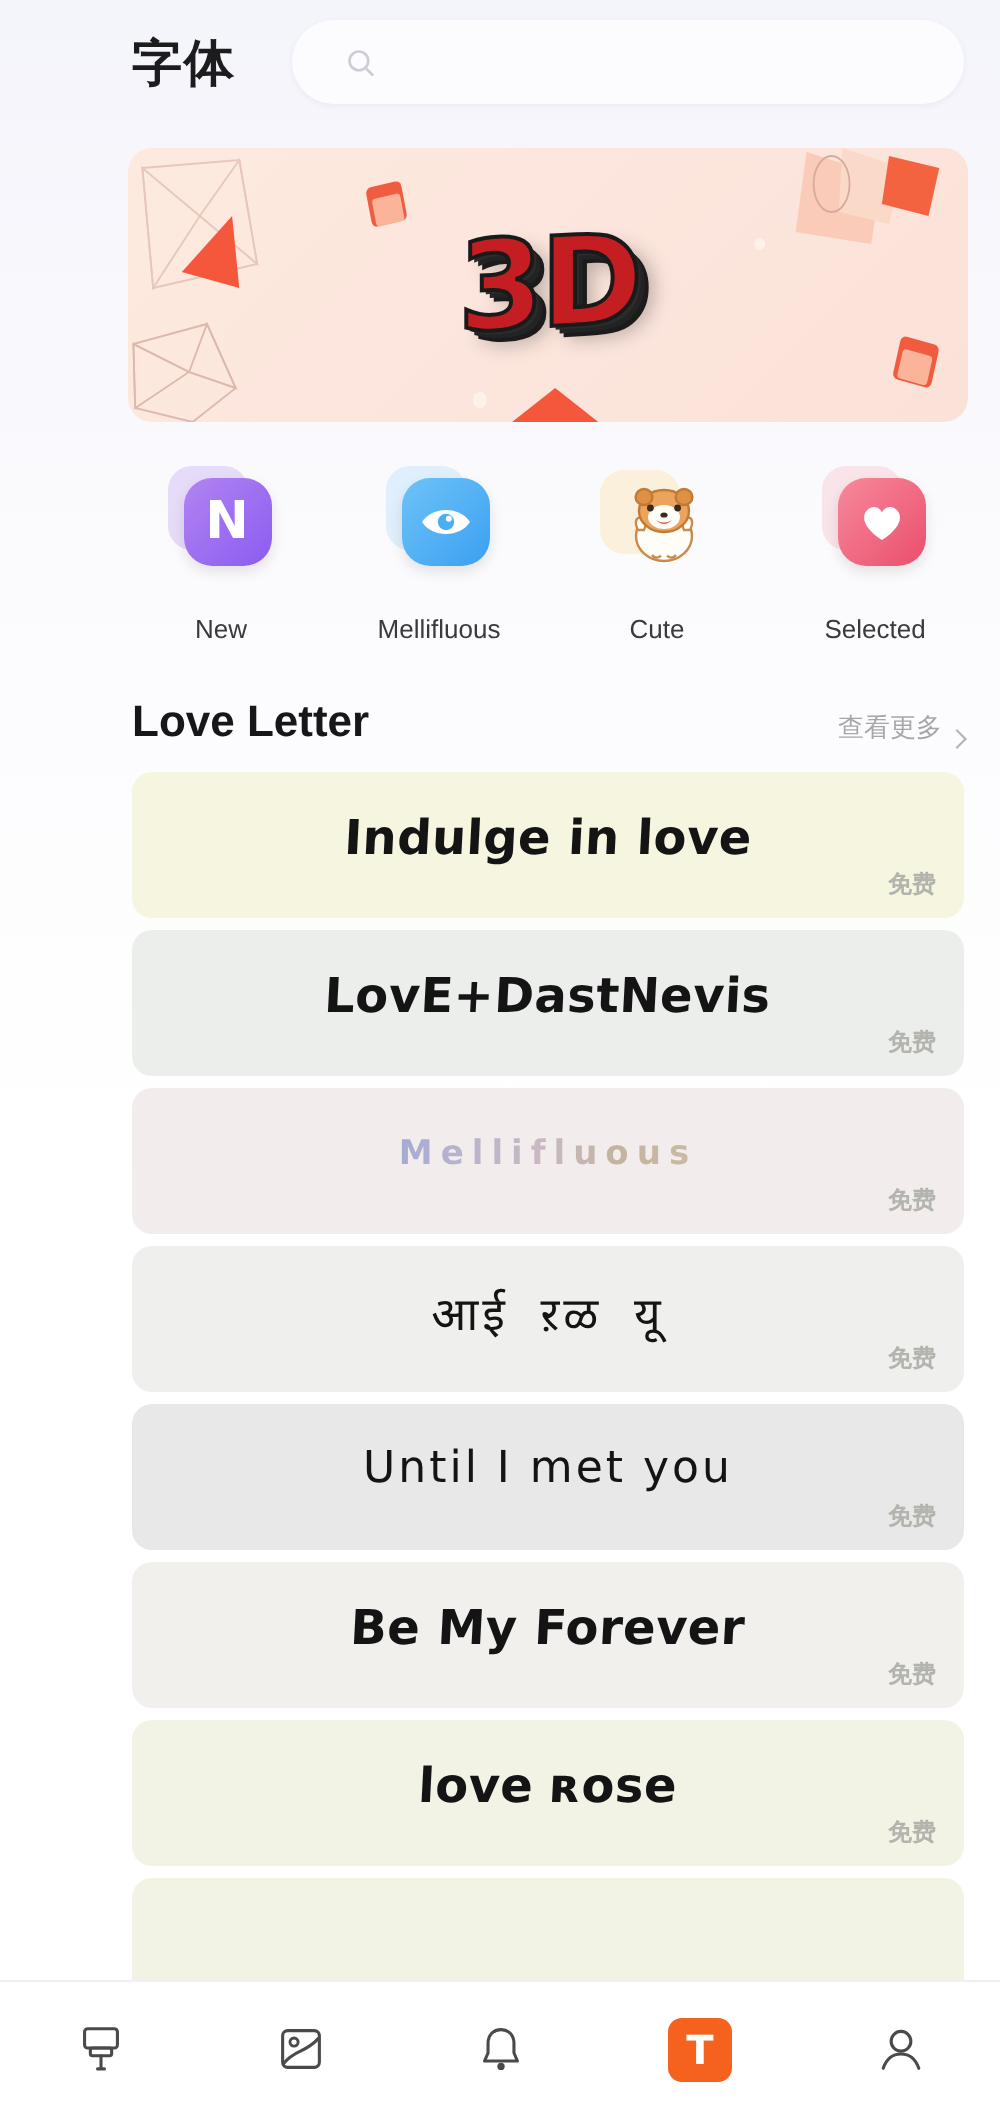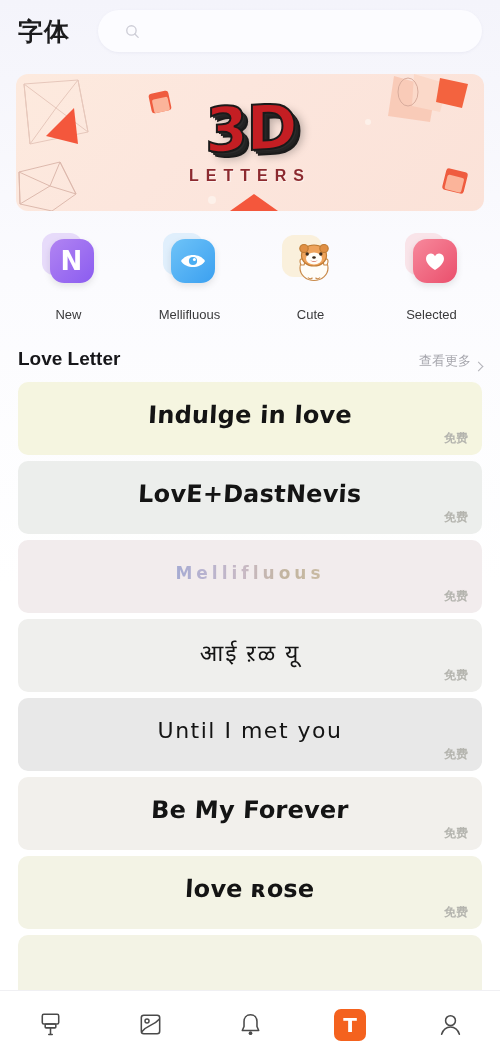--- a/index.html
+++ b/index.html
@@ -7,20 +7,21 @@
     width: 500px; height: 1058px;
     font-family: "Liberation Sans", "DejaVu Sans", sans-serif;
     background: #ffffff;
     overflow: hidden;
   }
   #app {
     position: relative;
     width: 500px; height: 1058px;
     background: linear-gradient(180deg, #f4f4fb 0%, #fbfbfe 26%, #ffffff 55%);
     overflow: hidden;
+    padding-left: 48px;
   }
 
   
   .header {
     height: 62px;
     display: flex;
     align-items: center;
     padding: 0 18px;
     background: transparent;
   }
@@ -127,21 +128,21 @@
     color: #fff; font-size: 26px; font-weight: 700;
     font-family: "DejaVu Sans", sans-serif;
   }
   .cat-cute { box-shadow: none; background: transparent !important; }
 
   
   .section-head {
     display: flex; align-items: baseline; justify-content: space-between;
     margin: 26px 18px 0 18px;
   }
-  .section-title { font-size: 19px; font-weight: 700; color: #17171a; }
+  .section-title { font-size: 22px; font-weight: 700; color: #17171a; }
   .section-more {
     font-size: 13px; color: #a6a6ad;
     display: flex; align-items: flex-end; gap: 4px;
     cursor: pointer;
   }
   .chev { width: 7px; height: 7px; border-right: 1.4px solid #b2b2b8; border-top: 1.4px solid #b2b2b8; transform: rotate(45deg); display:inline-block; }
 
   
   .card-list {
     margin: 12px 18px 0 18px;
@@ -159,21 +160,21 @@
     font-size: 24px;
     font-weight: 700;
     color: #141414;
     font-family: "DejaVu Sans", sans-serif;
     padding: 0 70px 8px 70px;
     text-align: center;
     white-space: nowrap;
   }
   .font-sample.rounded { font-weight: 700; letter-spacing: .2px; transform: skewX(-3deg); }
   .font-sample.mono-thin { font-weight: 400; letter-spacing: 1.5px; font-size: 22px; text-align: right; }
-  .font-sample.devanagari { font-family: Liberation Serif, serif; font-weight: 500; font-size: 23px; letter-spacing: 2px; }
+  .font-sample.devanagari { font-family: Liberation Mono, monospace; font-weight: 500; font-size: 23px; letter-spacing: 2px; }
   .font-sample.pastel {
     font-size: 17px; letter-spacing: 4px; font-weight: 700;
     background: linear-gradient(90deg,#8e86c9 0%,#9aa6d4 18%,#b7b2cf 34%,#c8b9c4 48%,#c2b49f 62%,#cbbca4 78%,#d0c3ad 100%);
     -webkit-background-clip: text; background-clip: text; color: transparent;
     -webkit-text-fill-color: transparent;
   }
   .font-price {
     position: absolute;
     right: 14px; bottom: 8px;
     font-size: 12px;
@@ -237,21 +238,20 @@
       <ellipse cx="392" cy="18" rx="10" ry="14" fill="none" stroke="#d7ab9c" stroke-width="1"></ellipse>
       <polygon points="424,4 452,10 446,34 420,28" fill="#f3633f"></polygon>
       <rect x="428" y="96" width="22" height="22" rx="3" fill="#ef5c3f" transform="rotate(14 439 107)"></rect>
       <rect x="430" y="102" width="17" height="15" rx="2" fill="#fbb49a" transform="rotate(14 438 109)"></rect>
       <polygon points="238,120 262,137 214,137" fill="#f4573c"></polygon>
       <circle cx="196" cy="126" r="4" fill="#fdf1ea"></circle>
       <circle cx="352" cy="48" r="3" fill="#fdf1ea"></circle>
     </svg>
     <div class="banner-text">
       <div class="banner-3d">3D</div>
-      <div class="banner-sub">LETTERS</div>
     </div>
   </div>
 
   <div class="cat-row">
 
     <div class="cat">
       <div class="cat-icon-wrap">
         <div class="cat-ghost" style="background:#c9a8f4"></div>
         <div class="cat-icon" style="background:linear-gradient(135deg,#b184f2,#8b5cf0)">
           <span class="cat-letter">N</span>

